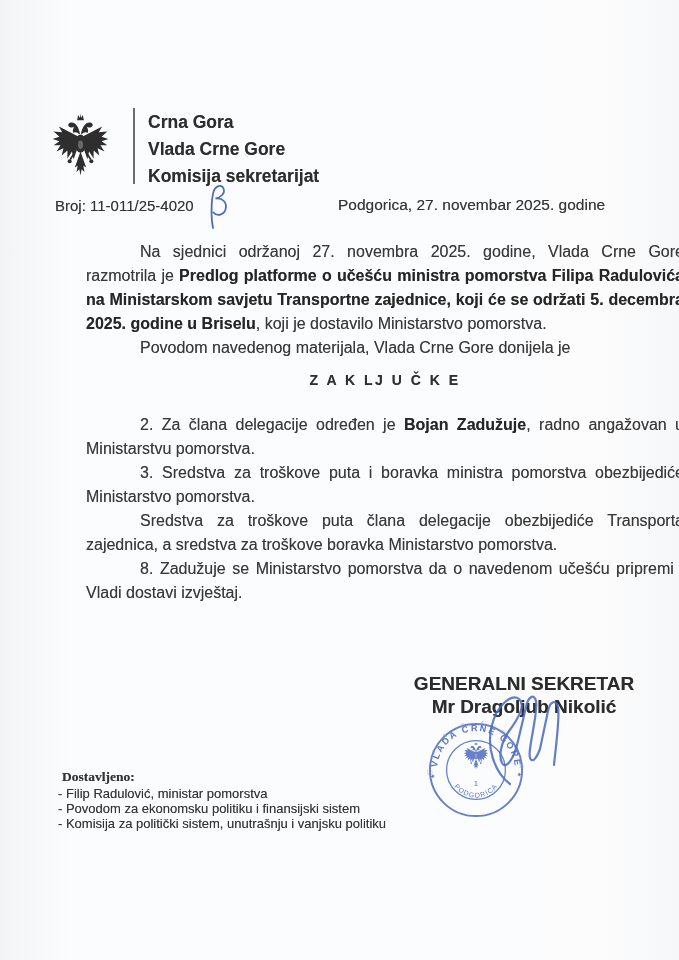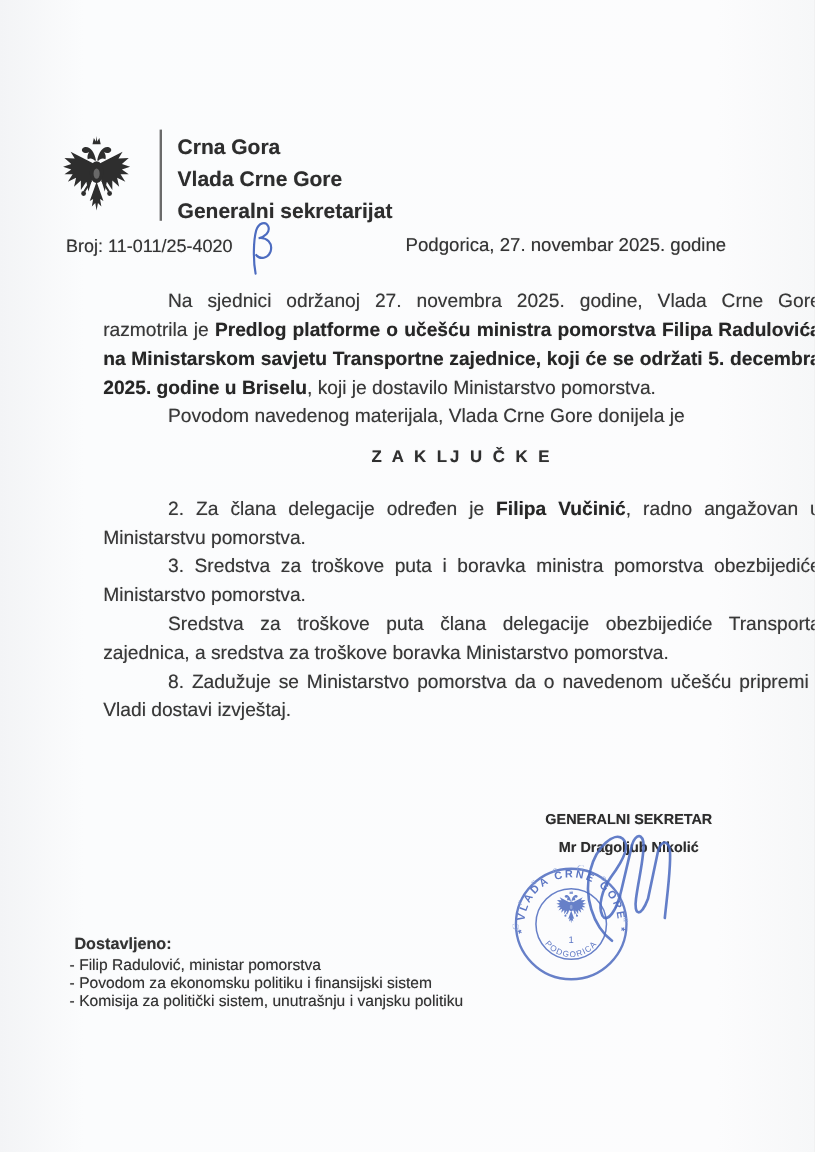--- a/index.html
+++ b/index.html
@@ -16,27 +16,27 @@
   
   .doc-number{position:absolute;left:55px;top:197px;font-size:15px;color:#343434;}
   .hand-mark{position:absolute;left:204px;top:183px;width:26px;height:47px;}
   .place-date{position:absolute;left:338px;top:196px;font-size:15.5px;color:#343434;}
   
   .body{position:absolute;left:42px;top:240px;width:598px;font-size:16px;line-height:24px;text-align:justify;color:#383838;margin-left:44px;}
   .body p{margin:0;text-indent:54px;}
   .body h2{margin:8px 0 21px;text-align:center;font-size:14px;letter-spacing:2.5px;text-indent:0;color:#2f2f2f;}
   .body b{color:#262626;}
   
-  .sig-block{position:absolute;left:410px;top:672px;width:228px;text-align:center;font-weight:bold;font-size:12px;line-height:23px;color:#2c2c2c;}
+  .sig-block{position:absolute;left:410px;top:672px;width:228px;text-align:center;font-weight:bold;font-size:19px;line-height:23px;color:#2c2c2c;}
   
   .stamp{position:absolute;left:427px;top:721px;width:98px;height:98px;opacity:.92;}
   .scrib{position:absolute;left:482px;top:688px;width:92px;height:102px;z-index:3;}
   
   .dist{position:absolute;left:58px;top:762px;font-size:13px;line-height:14px;color:#333;}
-  .dist .lbl{font-weight:bold;font-size:13.5px;margin:18px 0 3px 4px;}
+  .dist .lbl{font-weight:bold;font-size:13.5px;margin:8px 0 3px 4px;font-family:Liberation Serif, serif;}
   .dist div{margin-bottom:1px;}
 </style>
 </head>
 <body>
 
 <svg width="0" height="0" style="position:absolute">
   <symbol id="eagle" viewBox="0 0 100 120">
     <path fill="currentColor" d="M44 13 L46 4 L49 9 L50 1 L51 9 L54 4 L56 13 Z"></path>
     <path fill="currentColor" d="M49 36 C47 25 41 16 33 17 C28 18 27 23 31 25 C34 26.5 37 26 39 24.5 C37 28 36 31 37 35 C41 33 45 34 48 38 Z"></path>
     <path fill="currentColor" d="M51 36 C53 25 59 16 67 17 C72 18 73 23 69 25 C66 26.5 63 26 61 24.5 C63 28 64 31 63 35 C59 33 55 34 52 38 Z"></path>
@@ -53,34 +53,34 @@
 
 <div class="page">
 
   <svg class="arms" viewBox="0 0 100 120">
     <use href="#eagle"></use>
   </svg>
   <div class="vrule"></div>
   <div class="org soft">
     <div>Crna Gora</div>
     <div>Vlada Crne Gore</div>
-    <div>Generalni sekretarijat</div>
+    <div>Komisija sekretarijat</div>
   </div>
 
   <div class="doc-number soft">Broj: 11-011/25-4020</div>
   <svg class="hand-mark" viewBox="0 0 26 47">
     <path d="M9 45 C7 35 7 18 9.5 9 C11.5 2.5 17.5 1 19.5 5.5 C21.5 10.5 16.5 14.5 11.5 15.5 C18.5 14.5 23.5 19.5 21.5 26.5 C19.5 32.5 12.5 33.5 9.5 29.5" stroke="#4d6cc0" stroke-width="1.8" fill="none" stroke-linecap="round"></path>
   </svg>
   <div class="place-date soft">Podgorica, 27. novembar 2025. godine</div>
 
   <main class="body soft">
     <p><span>Na sjednici održanoj 27. novembra 2025. godine, Vlada Crne Gore razmotrila je </span><b>Predlog platforme o učešću ministra pomorstva Filipa Radulovića na Ministarskom savjetu Transportne zajednice, koji će se održati 5. decembra 2025. godine u Briselu</b><span>, koji je dostavilo Ministarstvo pomorstva.</span></p>
     <p>Povodom navedenog materijala, Vlada Crne Gore donijela je</p>
     <h2>Z A K LJ U Č K E</h2>
-    <p><span>2. Za člana delegacije određen je </span><b>Filipa Vučinić</b><span>, radno angažovan u Ministarstvu pomorstva.</span></p>
+    <p><span>2. Za člana delegacije određen je </span><b>Bojan Zadužuje</b><span>, radno angažovan u Ministarstvu pomorstva.</span></p>
     <p>3. Sredstva za troškove puta i boravka ministra pomorstva obezbijediće Ministarstvo pomorstva.</p>
     <p>Sredstva za troškove puta člana delegacije obezbijediće Transporta zajednica, a sredstva za troškove boravka Ministarstvo pomorstva.</p>
     <p>8. Zadužuje se Ministarstvo pomorstva da o navedenom učešću pripremi i Vladi dostavi izvještaj.</p>
   </main>
 
   <div class="sig-block soft">
     <div>GENERALNI SEKRETAR</div>
     <div>Mr Dragoljub Nikolić</div>
   </div>
 

